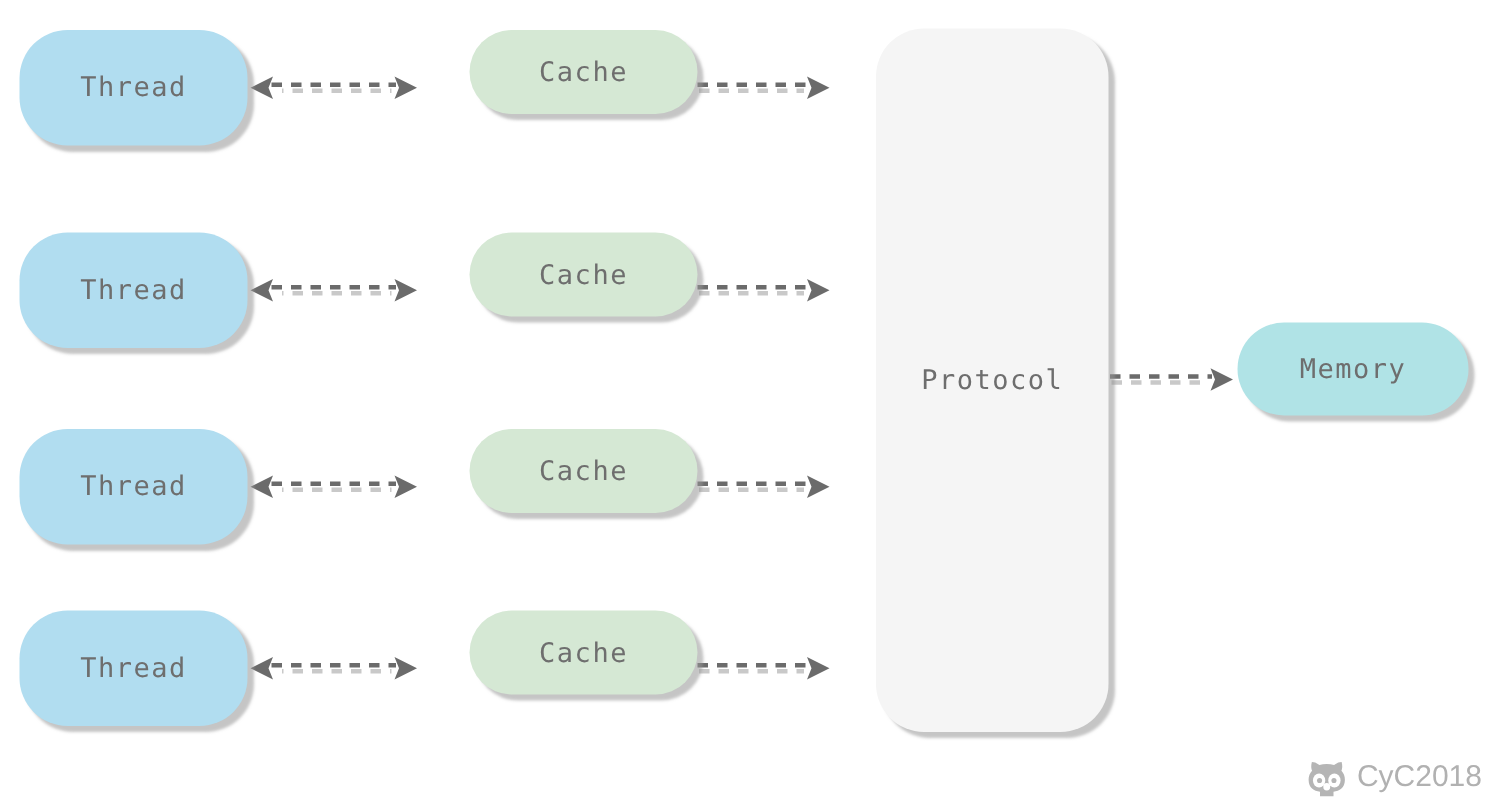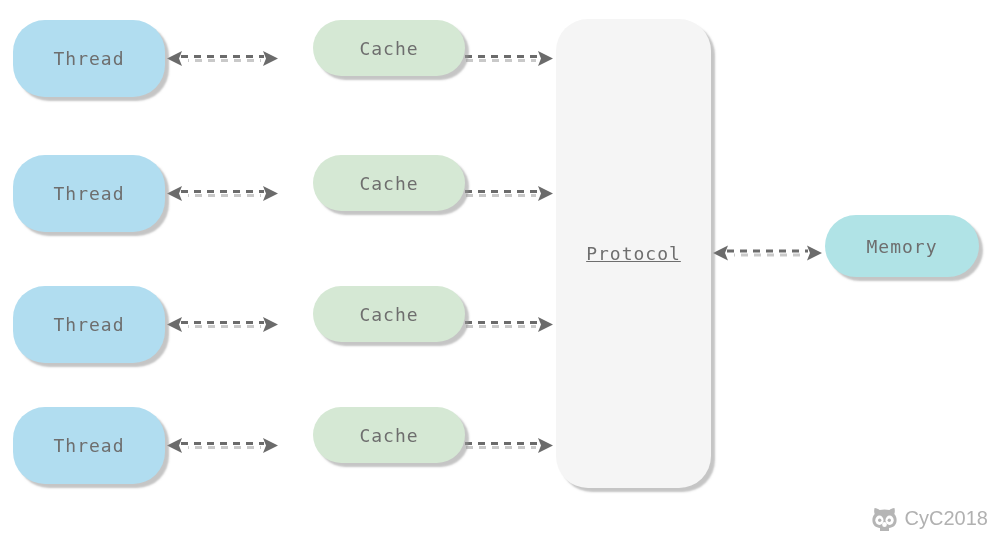--- a/index.html
+++ b/index.html
@@ -18,21 +18,21 @@
     color: var(--label-text, #6e6e6e);
     box-shadow: 4px 4px 2px rgba(150,150,150,0.55);
     border-radius: 32px;
   }
   .thread  { left: 13px;  width: 152px; height: 77px;  background: var(--thread-fill,  #b1ddf0); }
   .cache   { left: 281px; width: 152px; height: 56px;  background: var(--cache-fill,   #d5e8d4); margin-left: 32px; }
   .row1 { top: 20px; }
   .row2 { top: 155px; }
   .row3 { top: 286px; }
   .row4 { top: 407px; }
-  .protocol { left: 556px; top: 19px;  width: 155px; height: 469px; background: var(--protocol-fill, #f5f5f5); text-decoration: underline; }
+  .protocol { left: 584px; top: 19px;  width: 155px; height: 469px; background: var(--protocol-fill, #f5f5f5); }
   .memory   { left: 825px; top: 215px; width: 154px; height: 62px;  background: var(--memory-fill,   #b0e3e6); }
 
   svg.arrows { position: absolute; left: 0; top: 0; width: 999px; height: 538px; pointer-events: none; }
   .dash-dark  { stroke: var(--arrow-dark,  #6b6b6b); stroke-width: 3; stroke-dasharray: 7 6; fill: none; }
   .dash-light { stroke: var(--arrow-light, #c9c9c9); stroke-width: 3; stroke-dasharray: 7 6; fill: none; }
   .head { fill: var(--arrow-dark, #6b6b6b); }
 
   .watermark {
     position: absolute; right: 11px; bottom: 7px;
     display: flex; align-items: center; gap: 7px;

